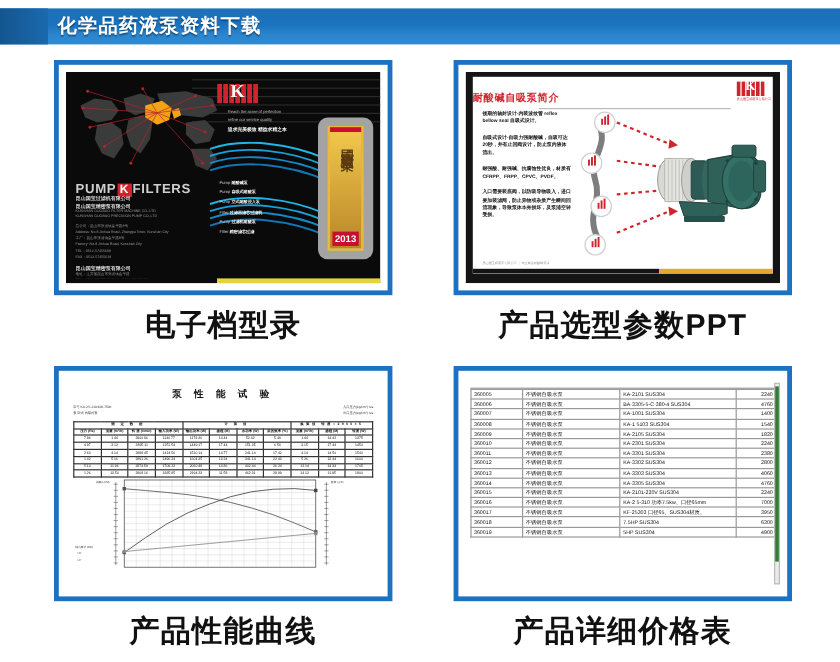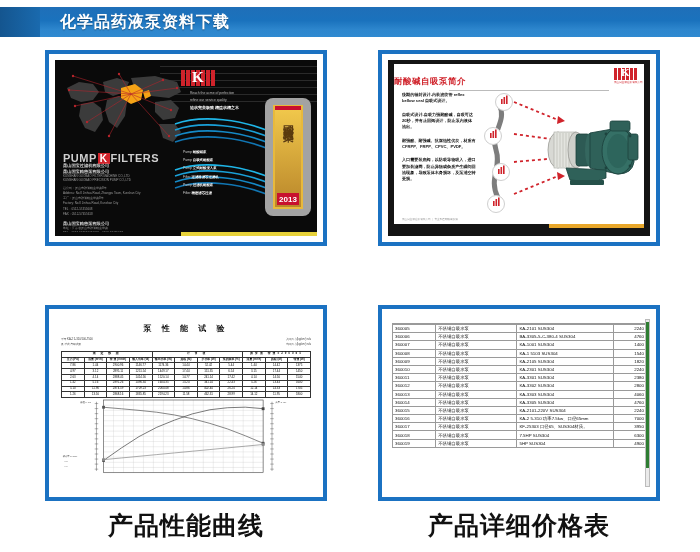--- a/index.html
+++ b/index.html
@@ -14,21 +14,21 @@
     position:absolute; left:0; top:7px; width:700px; height:30px;
     background:linear-gradient(180deg,#1f6fb8 0%,#1a72bd 45%,#2d86cd 75%,#2f8ad1 100%);
     display:flex; align-items:center;
   }
   .page-header::before{
     content:""; position:absolute; left:0; top:0; width:40px; height:100%;
     background:linear-gradient(90deg,#14558f 0%,#1a6aae 100%);
   }
   .header-title{
     position:relative; z-index:2;
-    margin-left:60px;
+    margin-left:48px;
     color:#ffffff; font-weight:bold; font-size:16px; letter-spacing:1px;
     text-shadow:0 1px 1px rgba(0,0,0,.35);
   }
 
   
   .grid{
     position:absolute; left:0; top:45px; width:700px; height:507px;
   }
   .cell{ position:absolute; width:310px; }
   .cell-tl{ left:45px;  top:5px; }
@@ -276,20 +276,21 @@
               <div class="topbar"></div>
               <div class="banner-chars">國寶檔案</div>
               <div class="banner-year">2013</div>
             </div>
           </div>
 
           <div class="cat-stripe"></div>
         </div>
       </div>
     </div>
+    <div class="caption">电子档型录</div>
   </div>
 
   <div class="cell cell-tr">
     <div class="frame">
       <div class="frame-inner">
         <div class="ppt">
           <div class="ppt-page">
 
             <div class="ppt-k">
               <div class="bars">
@@ -389,20 +390,21 @@
                 <rect x="38" y="68" width="34" height="5" rx="1" fill="#255049"></rect>
               </svg>
             </div>
 
             <div class="ppt-foot">昆山国宝精密泵有限公司 ｜ 专业制造耐酸碱泵浦</div>
             <div class="ppt-stripe"></div>
           </div>
         </div>
       </div>
     </div>
+    <div class="caption">产品选型参数PPT</div>
   </div>
 
   <div class="cell cell-bl">
     <div class="frame">
       <div class="frame-inner">
         <div class="perf">
           <div class="perf-title">泵 性 能 试 验</div>
           <div class="perf-meta">
             <div>
               <div>型号  KA-2 5-310/100-7500</div>

